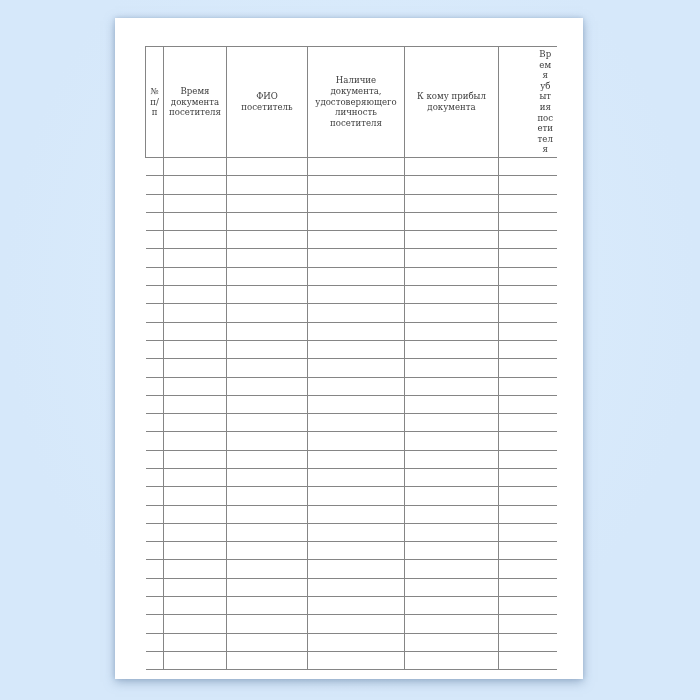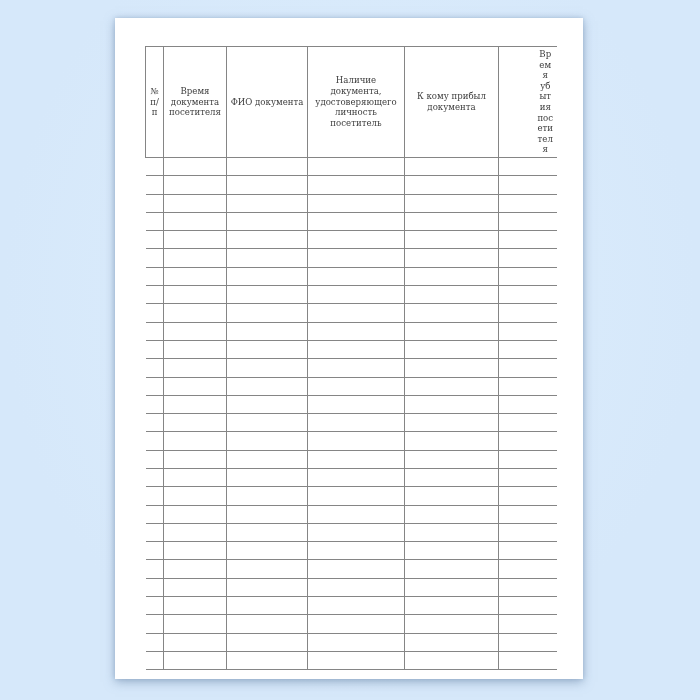--- a/index.html
+++ b/index.html
@@ -76,22 +76,22 @@
         <col style="width: 63px;">
         <col style="width: 81px;">
         <col style="width: 97px;">
         <col style="width: 94px;">
         <col style="width: 58px;">
       </colgroup>
     <thead>
       <tr>
         <th>№ п/п</th>
         <th>Время документа посетителя</th>
-        <th>ФИО документа</th>
-        <th>Наличие документа, удостоверяющего личность посетитель</th>
+        <th>ФИО посетитель</th>
+        <th>Наличие документа, удостоверяющего личность посетителя</th>
         <th>К кому прибыл документа</th>
         <th>Время убытия посетителя</th>
       </tr>
     </thead>
     <tbody>
         <tr>
           <td></td>
           <td></td>
           <td></td>
           <td></td>

